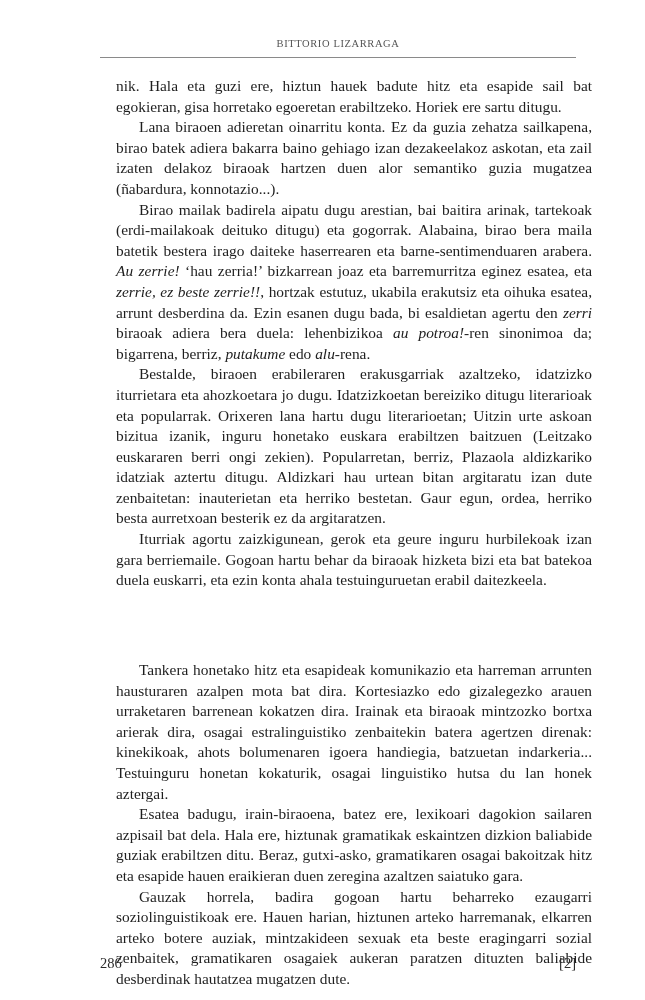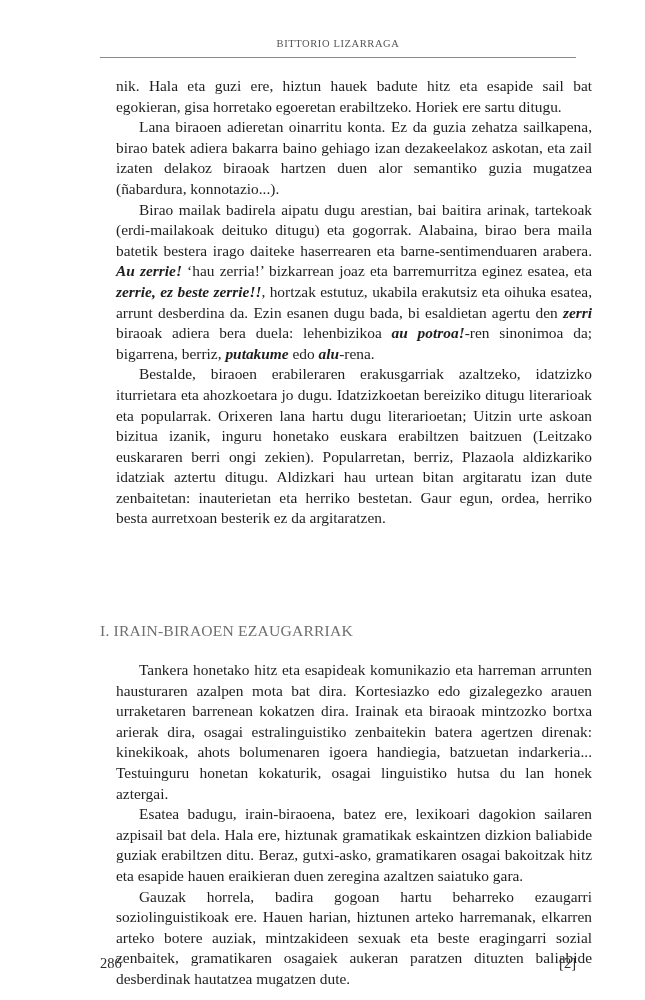--- a/index.html
+++ b/index.html
@@ -66,38 +66,38 @@
     font-weight: normal;
   }
   .folio {
     position: absolute;
     top: 955px;
     font-size: 14.5px;
     color: #2a2a2a;
   }
   .folio-left { left: 96px; }
   .folio-right { right: 73px; }
-  em { font-style: italic; font-weight: bold; }
+  em { font-style: italic; }
 </style>
 </head>
 <body>
 
 <div class="page">
 
   <div class="running-head">BITTORIO LIZARRAGA</div>
   <div class="head-rule"></div>
 
   <div class="text-block" id="body-top" style="top:76px;">
       <p class="noindent"><span>nik. Hala eta guzi ere, hiztun hauek badute hitz eta esapide sail bat egokieran, gisa horretako egoeretan erabiltzeko. Horiek ere sartu ditugu.</span></p>
       <p><span>Lana biraoen adieretan oinarritu konta. Ez da guzia zehatza sailkapena, birao batek adiera bakarra baino gehiago izan dezakeelakoz askotan, eta zail izaten delakoz biraoak hartzen duen alor semantiko guzia mugatzea (ñabardura, konnotazio...).</span></p>
       <p><span>Birao mailak badirela aipatu dugu arestian, bai baitira arinak, tartekoak (erdi-mailakoak deituko ditugu) eta gogorrak. Alabaina, birao bera maila batetik bestera irago daiteke haserrearen eta barne-sentimenduaren arabera. </span><em>Au zerrie!</em><span> ‘hau zerria!’ bizkarrean joaz eta barremurritza eginez esatea, eta </span><em>zerrie, ez beste zerrie!!</em><span>, hortzak estutuz, ukabila erakutsiz eta oihuka esatea, arrunt desberdina da. Ezin esanen dugu bada, bi esaldietan agertu den </span><em>zerri</em><span> biraoak adiera bera duela: lehenbizikoa </span><em>au potroa!</em><span>-ren sinonimoa da; bigarrena, berriz, </span><em>putakume</em><span> edo </span><em>alu</em><span>-rena.</span></p>
       <p><span>Bestalde, biraoen erabileraren erakusgarriak azaltzeko, idatzizko iturrietara eta ahozkoetara jo dugu. Idatzizkoetan bereiziko ditugu literarioak eta popularrak. Orixeren lana hartu dugu literarioetan; Uitzin urte askoan bizitua izanik, inguru honetako euskara erabiltzen baitzuen (Leitzako euskararen berri ongi zekien). Popularretan, berriz, Plazaola aldizkariko idatziak aztertu ditugu. Aldizkari hau urtean bitan argitaratu izan dute zenbaitetan: inauterietan eta herriko bestetan. Gaur egun, ordea, herriko besta aurretxoan besterik ez da argitaratzen.</span></p>
+      <p><span>Iturriak agortu zaizkigunean, gerok eta geure inguru hurbilekoak izan gara berriemaile. Gogoan hartu behar da biraoak hizketa bizi eta bat batekoa duela euskarri, eta ezin konta ahala testuinguruetan erabil daitezkeela.</span></p>
     </div>
 
-  <h2 class="section-heading">I. IRAIN-BIRAOEN EZAUGARRIAK</h2>
 
   <div class="text-block" id="body-bottom" style="top:660px;">
       <p><span>Tankera honetako hitz eta esapideak komunikazio eta harreman arrunten hausturaren azalpen mota bat dira. Kortesiazko edo gizalegezko arauen urraketaren barrenean kokatzen dira. Irainak eta biraoak mintzozko bortxa arierak dira, osagai estralinguistiko zenbaitekin batera agertzen direnak: kinekikoak, ahots bolumenaren igoera handiegia, batzuetan indarkeria... Testuinguru honetan kokaturik, osagai linguistiko hutsa du lan honek aztergai.</span></p>
       <p><span>Esatea badugu, irain-biraoena, batez ere, lexikoari dagokion sailaren azpisail bat dela. Hala ere, hiztunak gramatikak eskaintzen dizkion baliabide guziak erabiltzen ditu. Beraz, gutxi-asko, gramatikaren osagai bakoitzak hitz eta esapide hauen eraikieran duen zeregina azaltzen saiatuko gara.</span></p>
       <p><span>Gauzak horrela, badira gogoan hartu beharreko ezaugarri soziolinguistikoak ere. Hauen harian, hiztunen arteko harremanak, elkarren arteko botere auziak, mintzakideen sexuak eta beste eragingarri sozial zenbaitek, gramatikaren osagaiek aukeran paratzen dituzten baliabide desberdinak hautatzea mugatzen dute.</span></p>
     </div>
 
   <div class="folio folio-left">286</div>
   <div class="folio folio-right">[2]</div>
 

